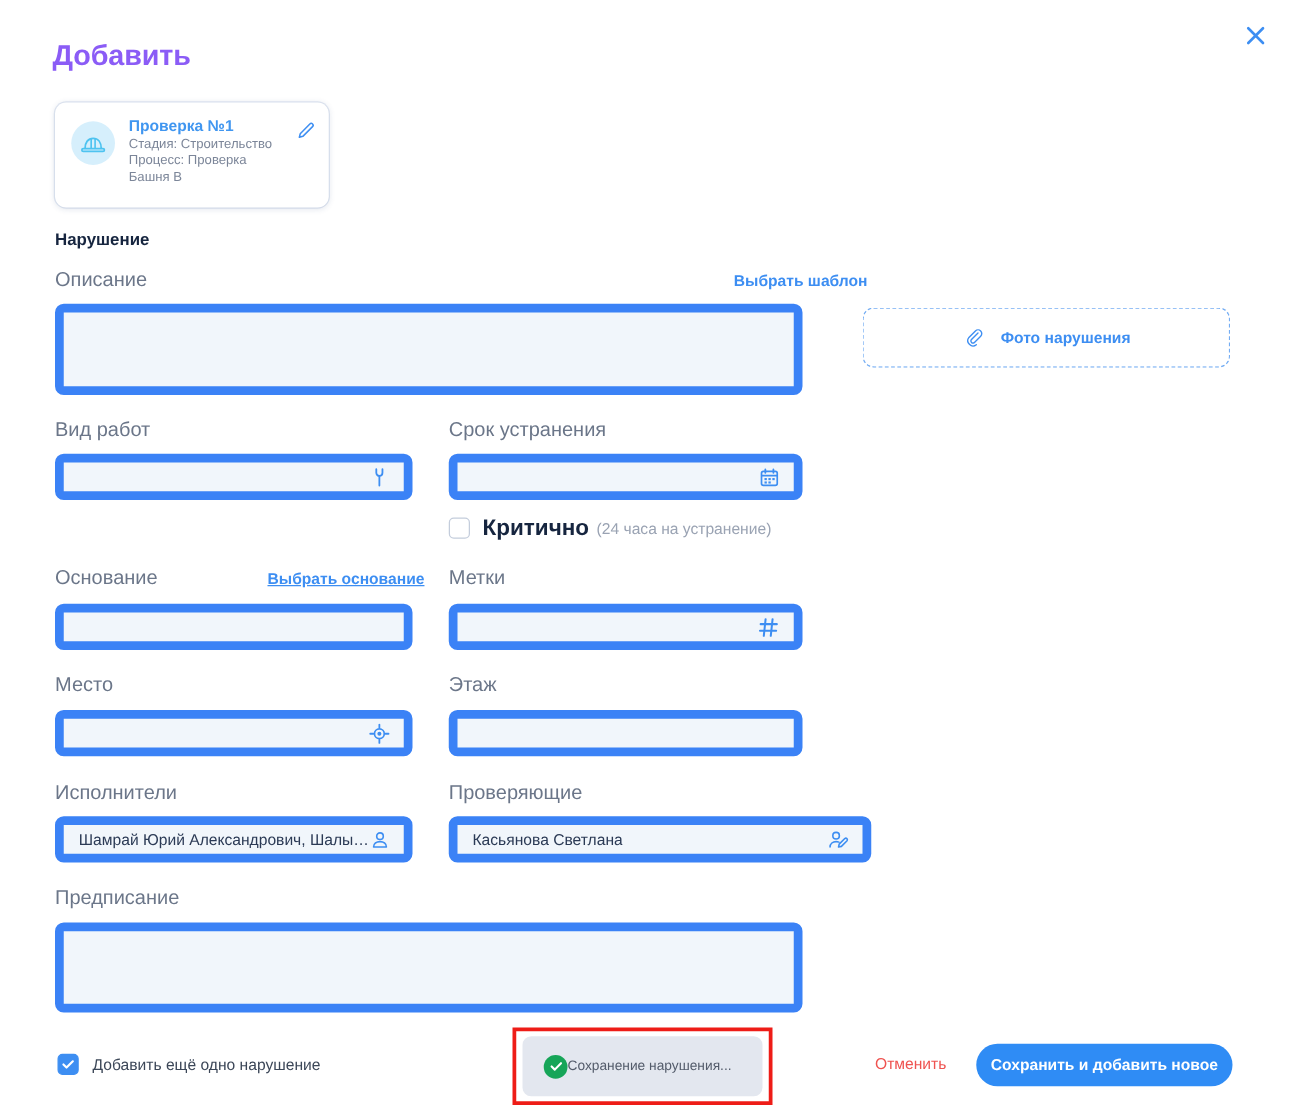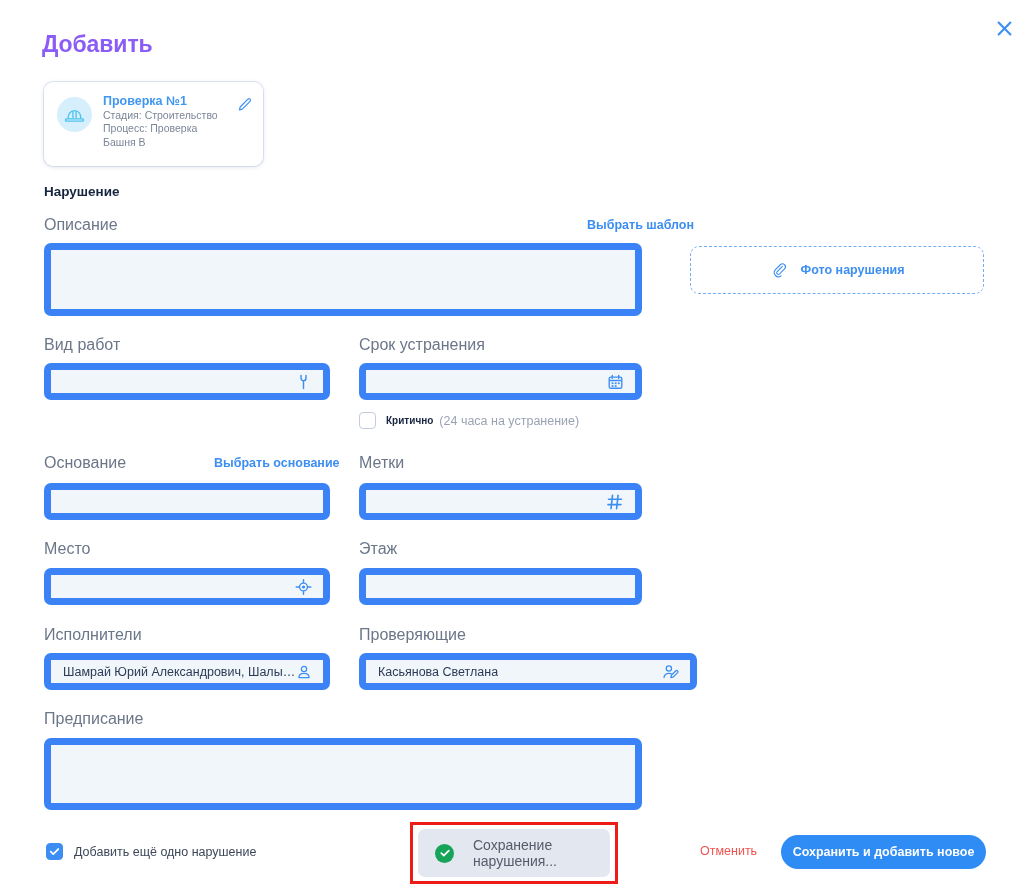--- a/index.html
+++ b/index.html
@@ -155,21 +155,21 @@
     border-radius: 4px;
     box-sizing: border-box;
     flex: 0 0 17px;
     display: flex;
     align-items: center;
     justify-content: center;
     cursor: pointer;
   }
   .cb.off { border: 1.6px solid #c4cddc; background: #fff; }
   .cb.on  { background: #3d8ef2; border: 1.6px solid #3d8ef2; }
-  .cb-strong { font-size: 10px; font-weight: bold; color: #16253f; margin-left: 10px; }
+  .cb-strong { font-size: 18px; font-weight: bold; color: #16253f; margin-left: 10px; }
   .cb-hint   { font-size: 12.5px; color: #9aa3b3; margin-left: 6px; }
   .cb-plain  { font-size: 12.5px; color: #3c4758; margin-left: 11px; }
 
   
   .photo-drop {
     position: absolute;
     left: 690px;
     top: 246px;
     width: 294px;
     height: 48px;
@@ -217,23 +217,22 @@
     width: 19px;
     height: 19px;
     border-radius: 50%;
     background: #16a558;
     flex: 0 0 19px;
     display: flex;
     align-items: center;
     justify-content: center;
   }
   .toast .txt {
-    font-size: 14px;
+    font-size: 11px;
     color: #545c6b;
-    margin-left: 19px;
   }
 
   
   .btn-cancel {
     position: absolute;
     left: 700px;
     top: 844px;
     font-size: 12.5px;
     color: #ef5350;
     cursor: pointer;
@@ -325,21 +324,21 @@
   </div>
 </div>
 
 <div class="cb-row" style="left:359px; top:412px;">
   <div class="cb off"></div>
   <span class="cb-strong">Критично</span>
   <span class="cb-hint">(24 часа на устранение)</span>
 </div>
 
 <div class="fld-label" style="left:44px; top:456px;">Основание</div>
-<div class="link-action" style="left:214px; top:456px;">Выбрать основание</div>
+<div class="link-action" style="left:214px; top:456px;text-decoration:underline;">Выбрать основание</div>
 <div class="input-box" style="left:44px; top:483px; width:286px; height:37px;">
   <div class="val"></div>
 </div>
 
 <div class="fld-label" style="left:359px; top:456px;">Метки</div>
 <div class="input-box" style="left:359px; top:483px; width:283px; height:37px;">
   <div class="val"></div>
   <div class="f-icon">
     <svg width="18" height="18" viewBox="0 0 20 20">
       <path d="M7.2 2.6 L5.6 17.4 M13.4 2.6 L11.8 17.4 M2.8 7.0 H17.2 M2.2 12.9 H16.6" stroke="#3d8ef2" stroke-width="1.8" stroke-linecap="round"></path>

